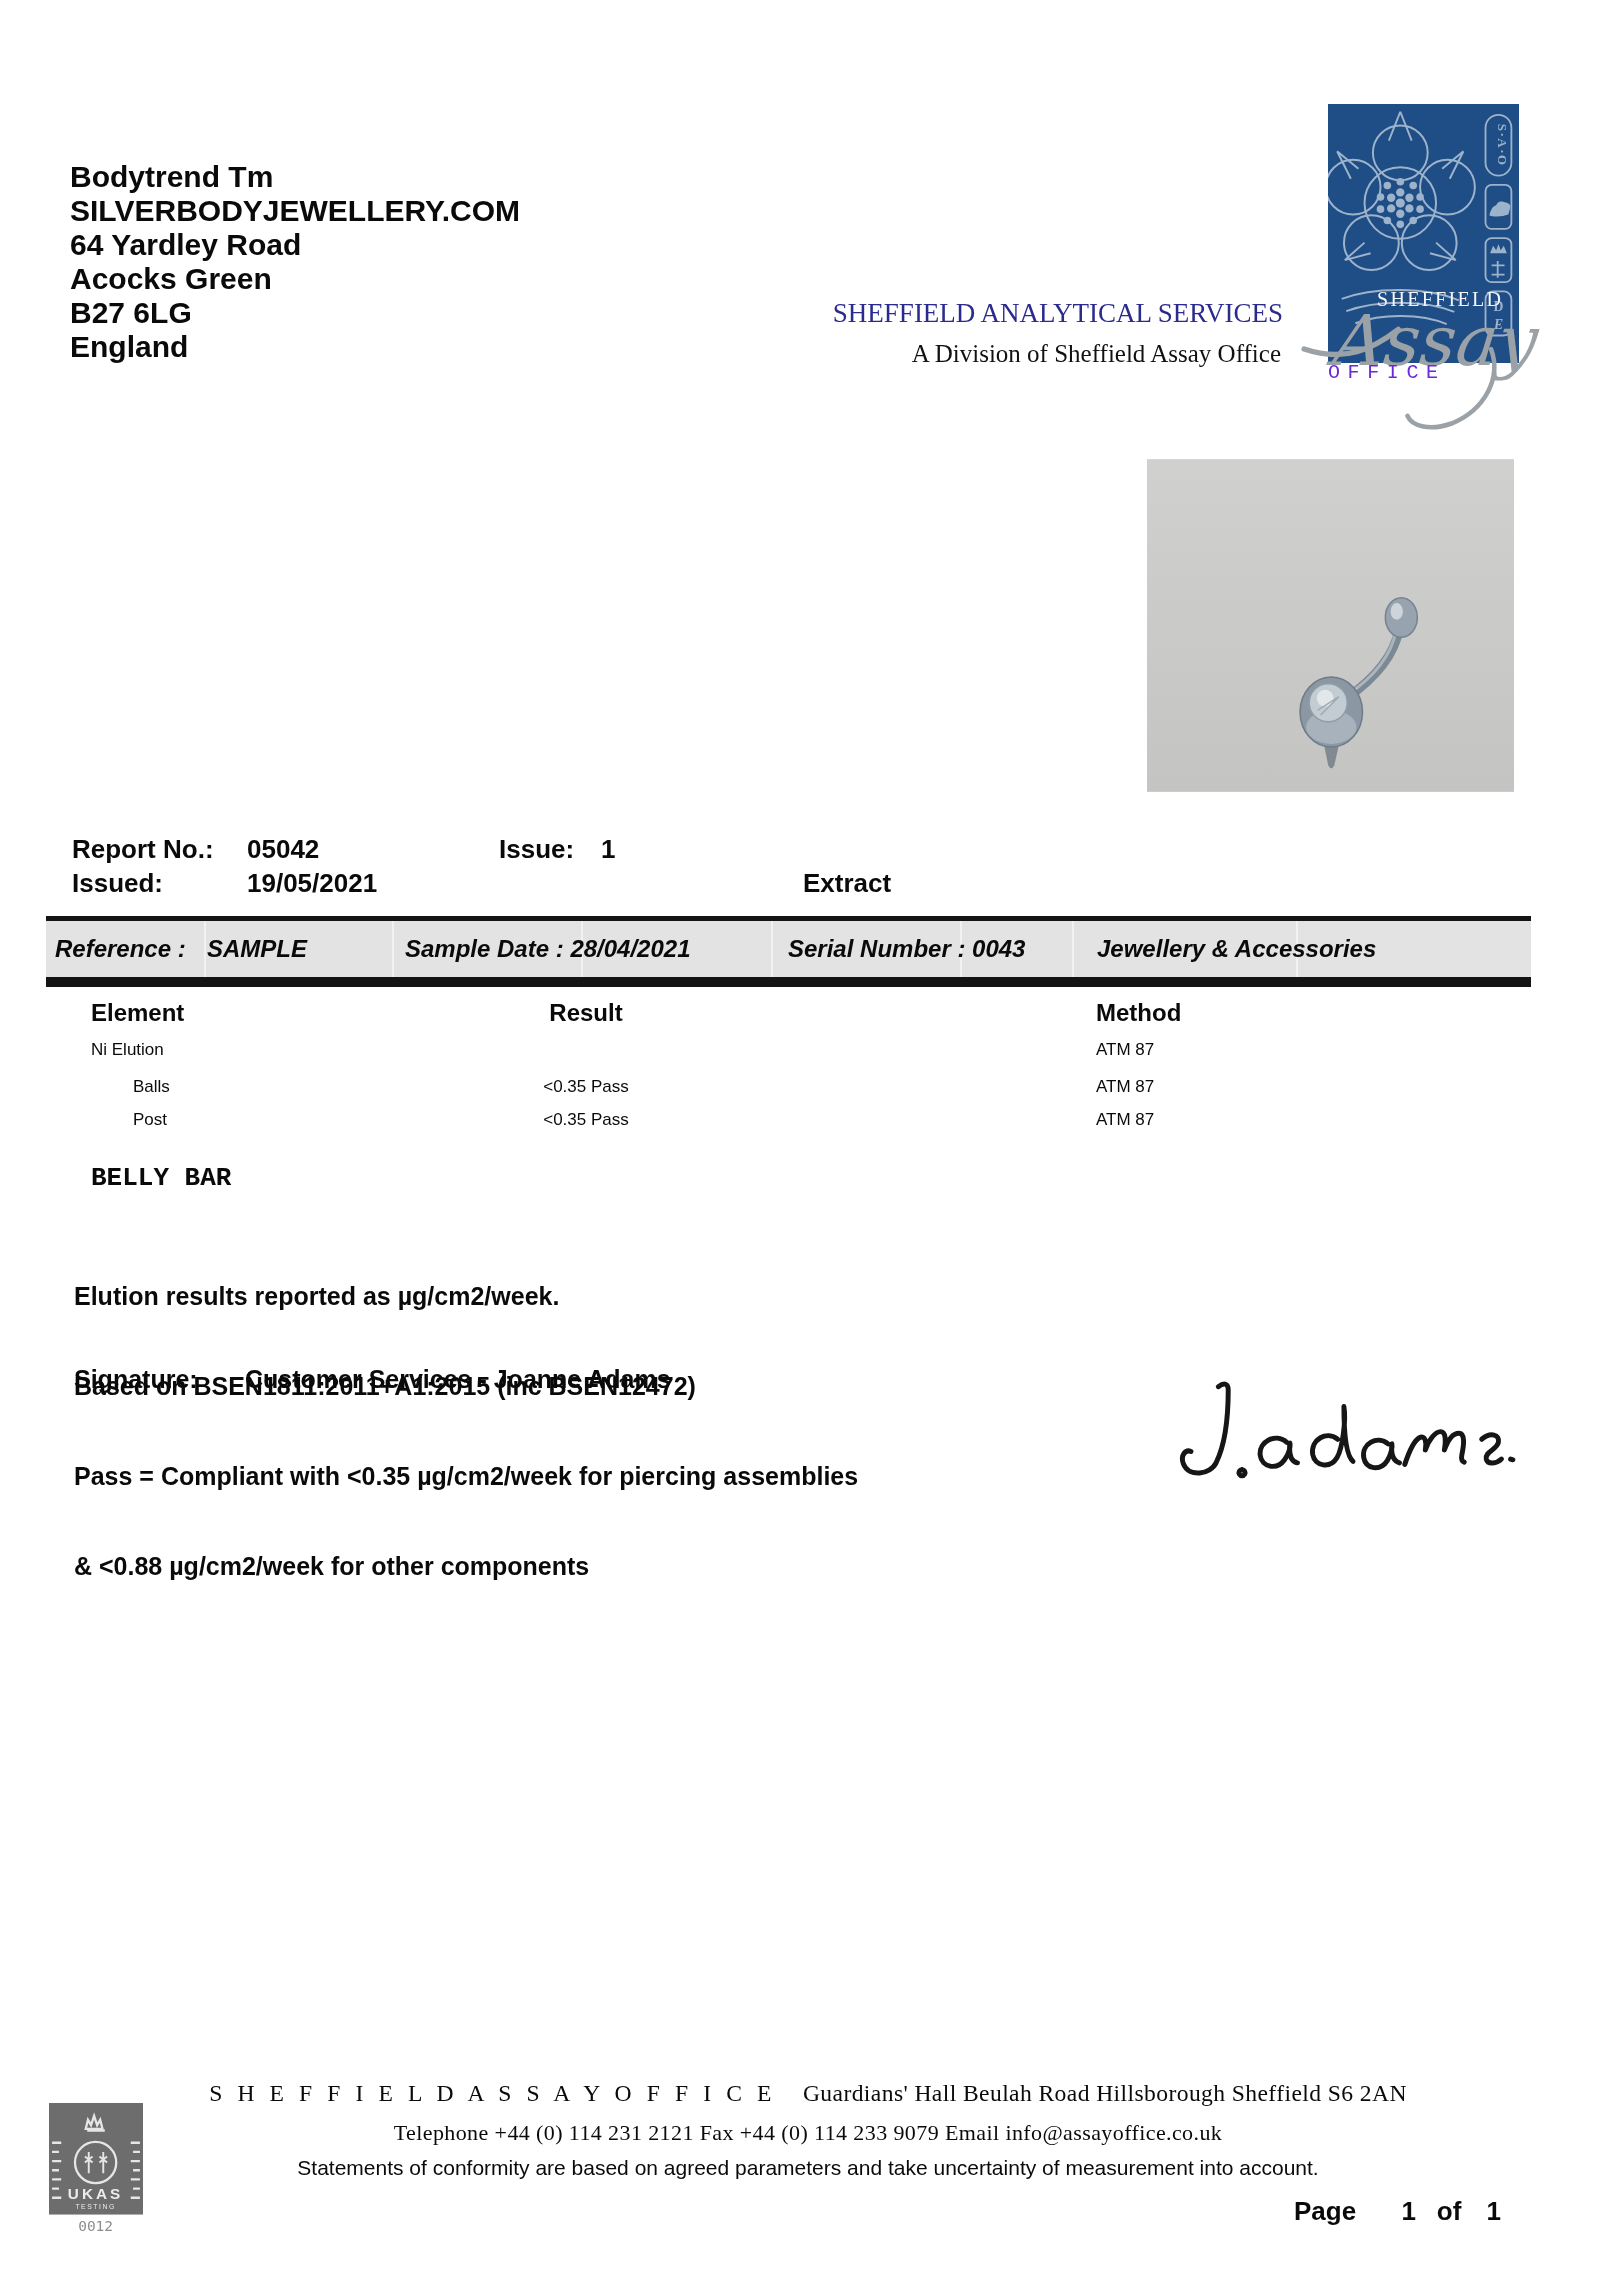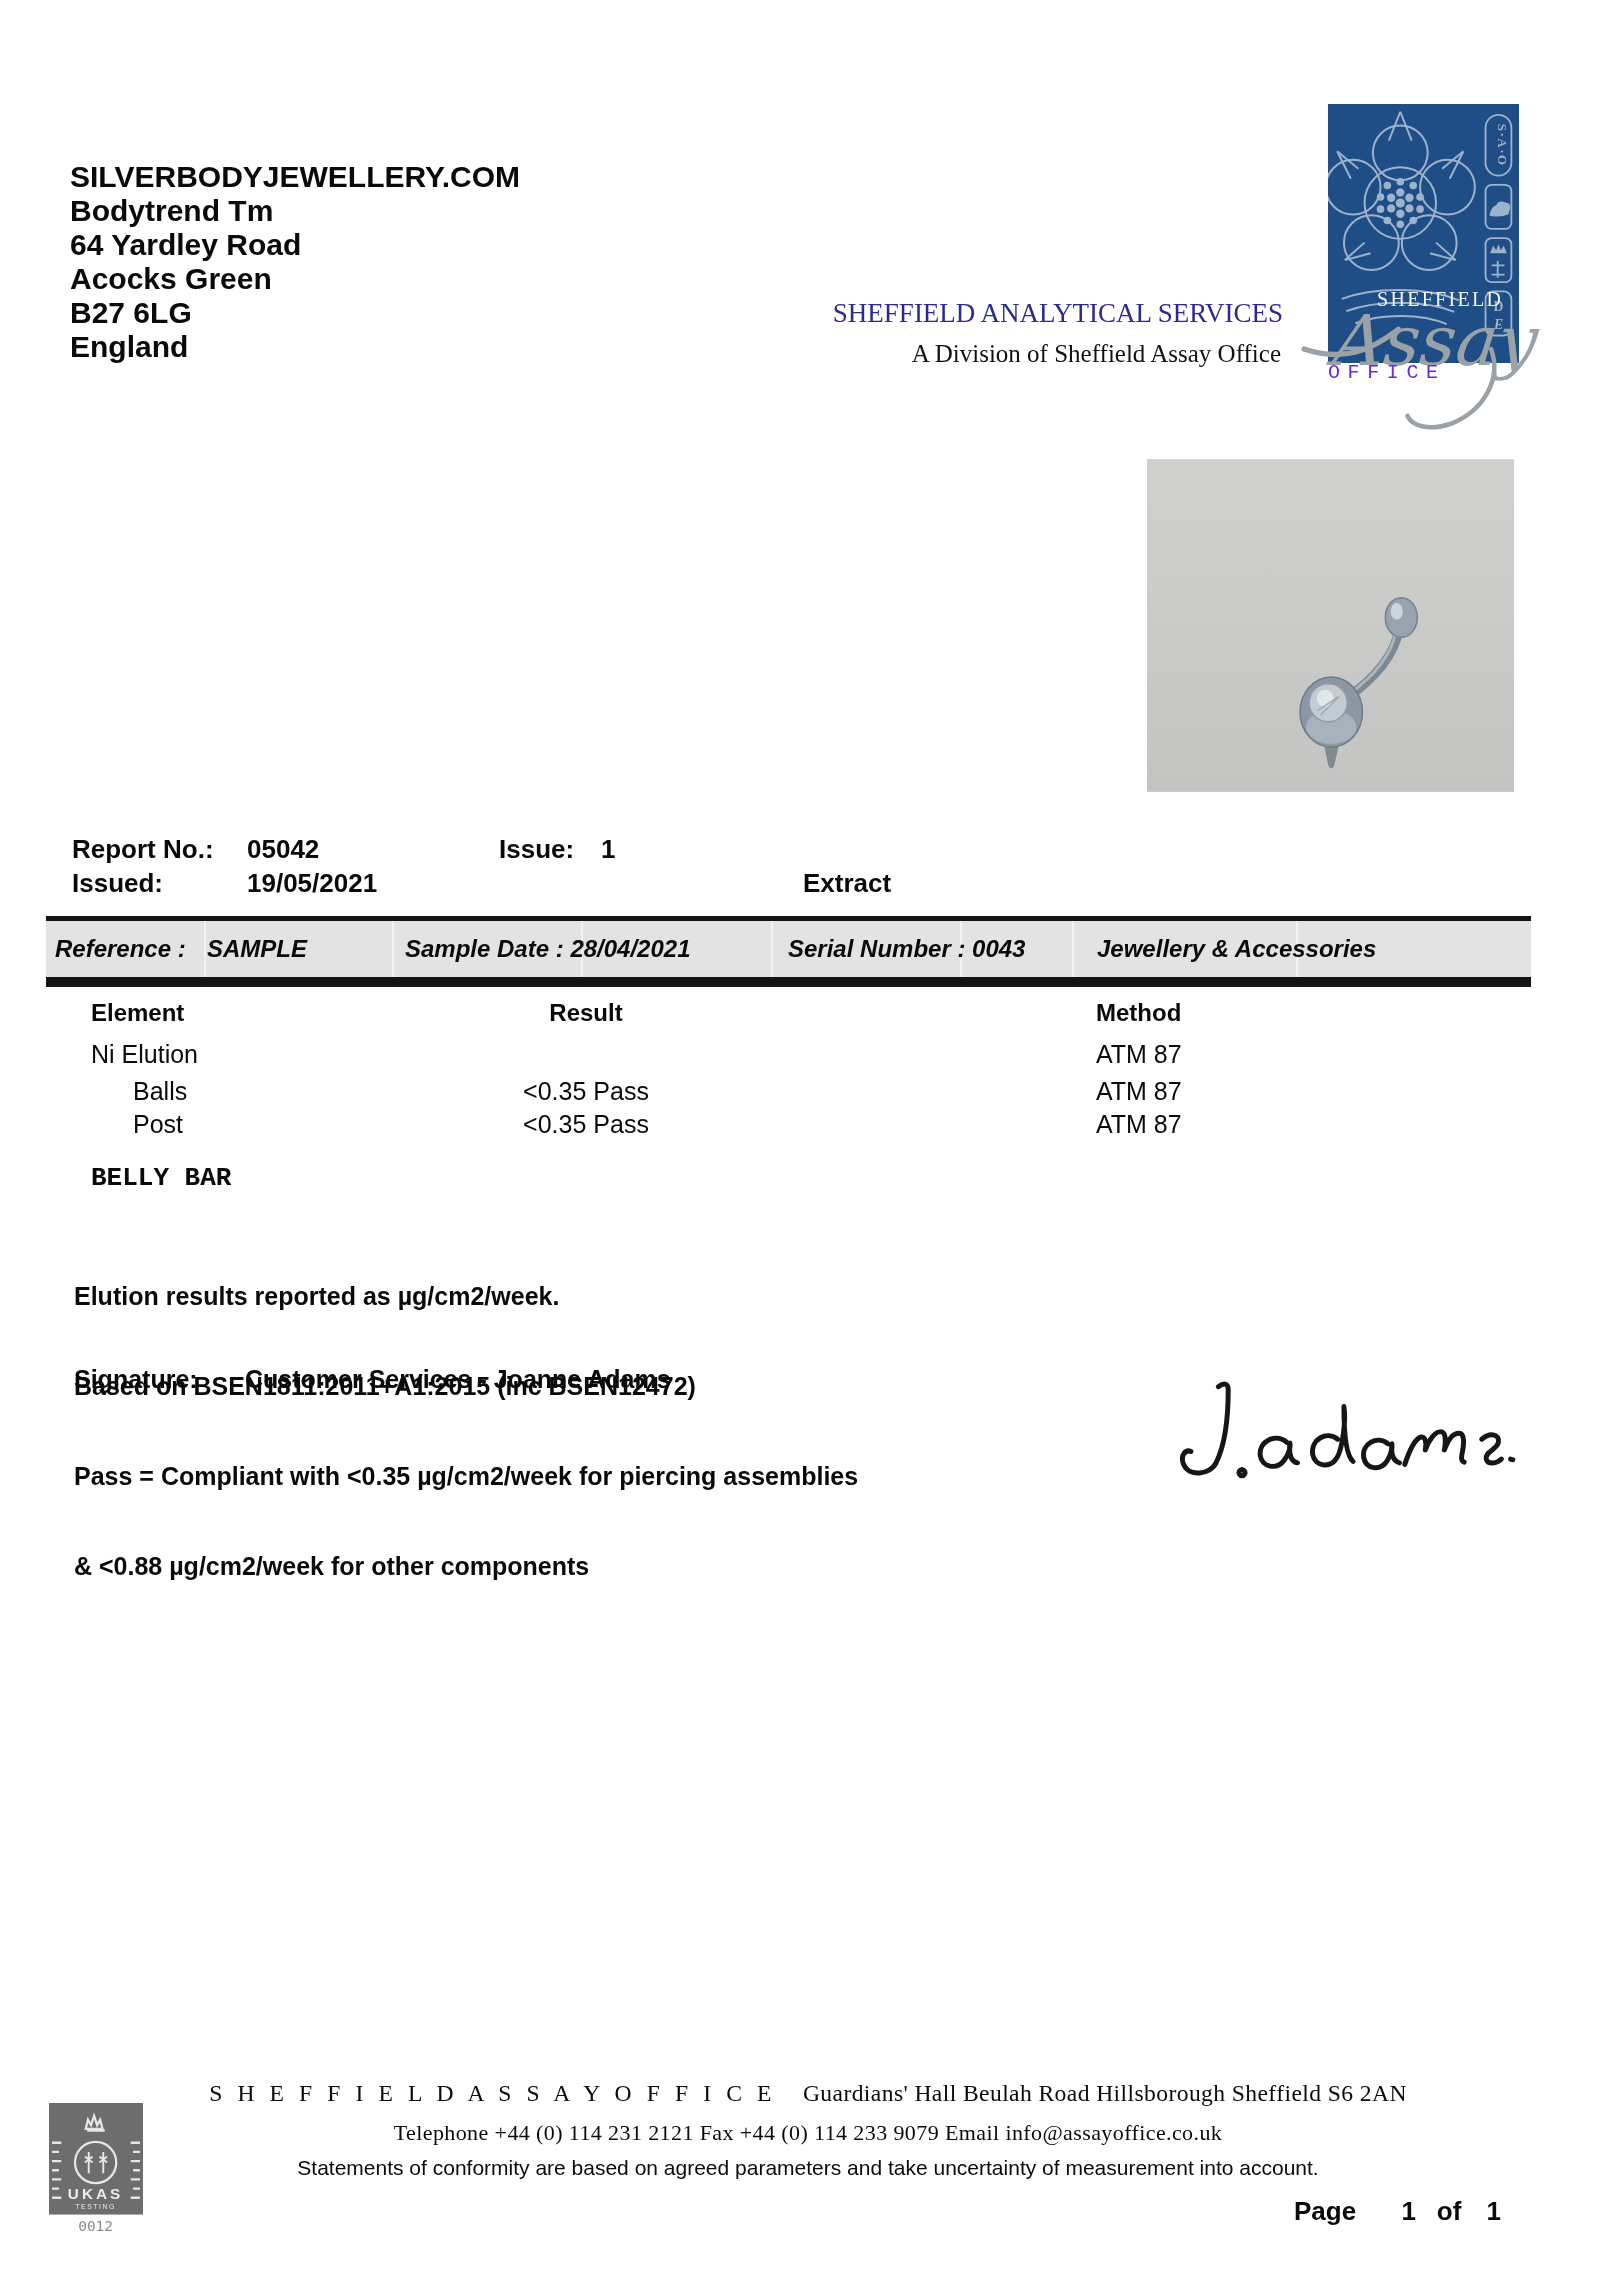--- a/index.html
+++ b/index.html
@@ -34,43 +34,43 @@
 
   
   #bar-top{left:46px;top:916px;width:1485px;height:5.3px;background:#141414;}
   #bar-gray{left:46px;top:921px;width:1485px;height:56px;background:#e3e3e3;font-style:italic;}
   #bar-bottom{left:46px;top:977px;width:1485px;height:10px;background:#141414;}
   .bar-sep{position:absolute;top:0;width:1.5px;height:56px;background:#f2f2f2;}
   .bar-txt{position:absolute;top:0;height:56px;line-height:56px;font-size:24px;font-weight:bold;white-space:pre;}
 
   
   .th{font-size:24px;font-weight:bold;}
-  .td{font-size:25px;font-weight:normal;}
+  .td{font-size:17px;font-weight:normal;}
 
   .notes{left:74px;top:1221px;font-size:25px;line-height:30px;font-weight:bold;white-space:pre;}
 
   
   .f-line1{left:0;right:0;top:2080px;text-align:center;font-size:23.6px;}
   .f-office{letter-spacing:4.6px;}
   .f-addr{margin-left:21px;letter-spacing:0.4px;}
   .f-line2{left:0;right:0;top:2120px;text-align:center;font-size:22px;letter-spacing:0.4px;}
   .f-statement{left:0;right:0;top:2156px;text-align:center;font-size:21px;font-weight:normal;}
   .f-page{left:1294px;top:2196px;font-size:26px;font-weight:bold;}
   .f-page span{display:inline-block;}
 
   #ukas{left:49px;top:2103px;width:94px;height:136px;}
 </style>
 </head>
 <body>
 
 <div id="page">
 
   <div class="abs addr">
+    <div>Bodytrend Tm</div>
     <div>SILVERBODYJEWELLERY.COM</div>
-    <div>Bodytrend Tm</div>
     <div>64 Yardley Road</div>
     <div>Acocks Green</div>
     <div>B27 6LG</div>
     <div>England</div>
   </div>
 
   <div class="abs serif division">SHEFFIELD ANALYTICAL SERVICES</div>
   <div class="abs serif division-sub">A Division of Sheffield Assay Office</div>
 
   <div id="logo" class="abs">

